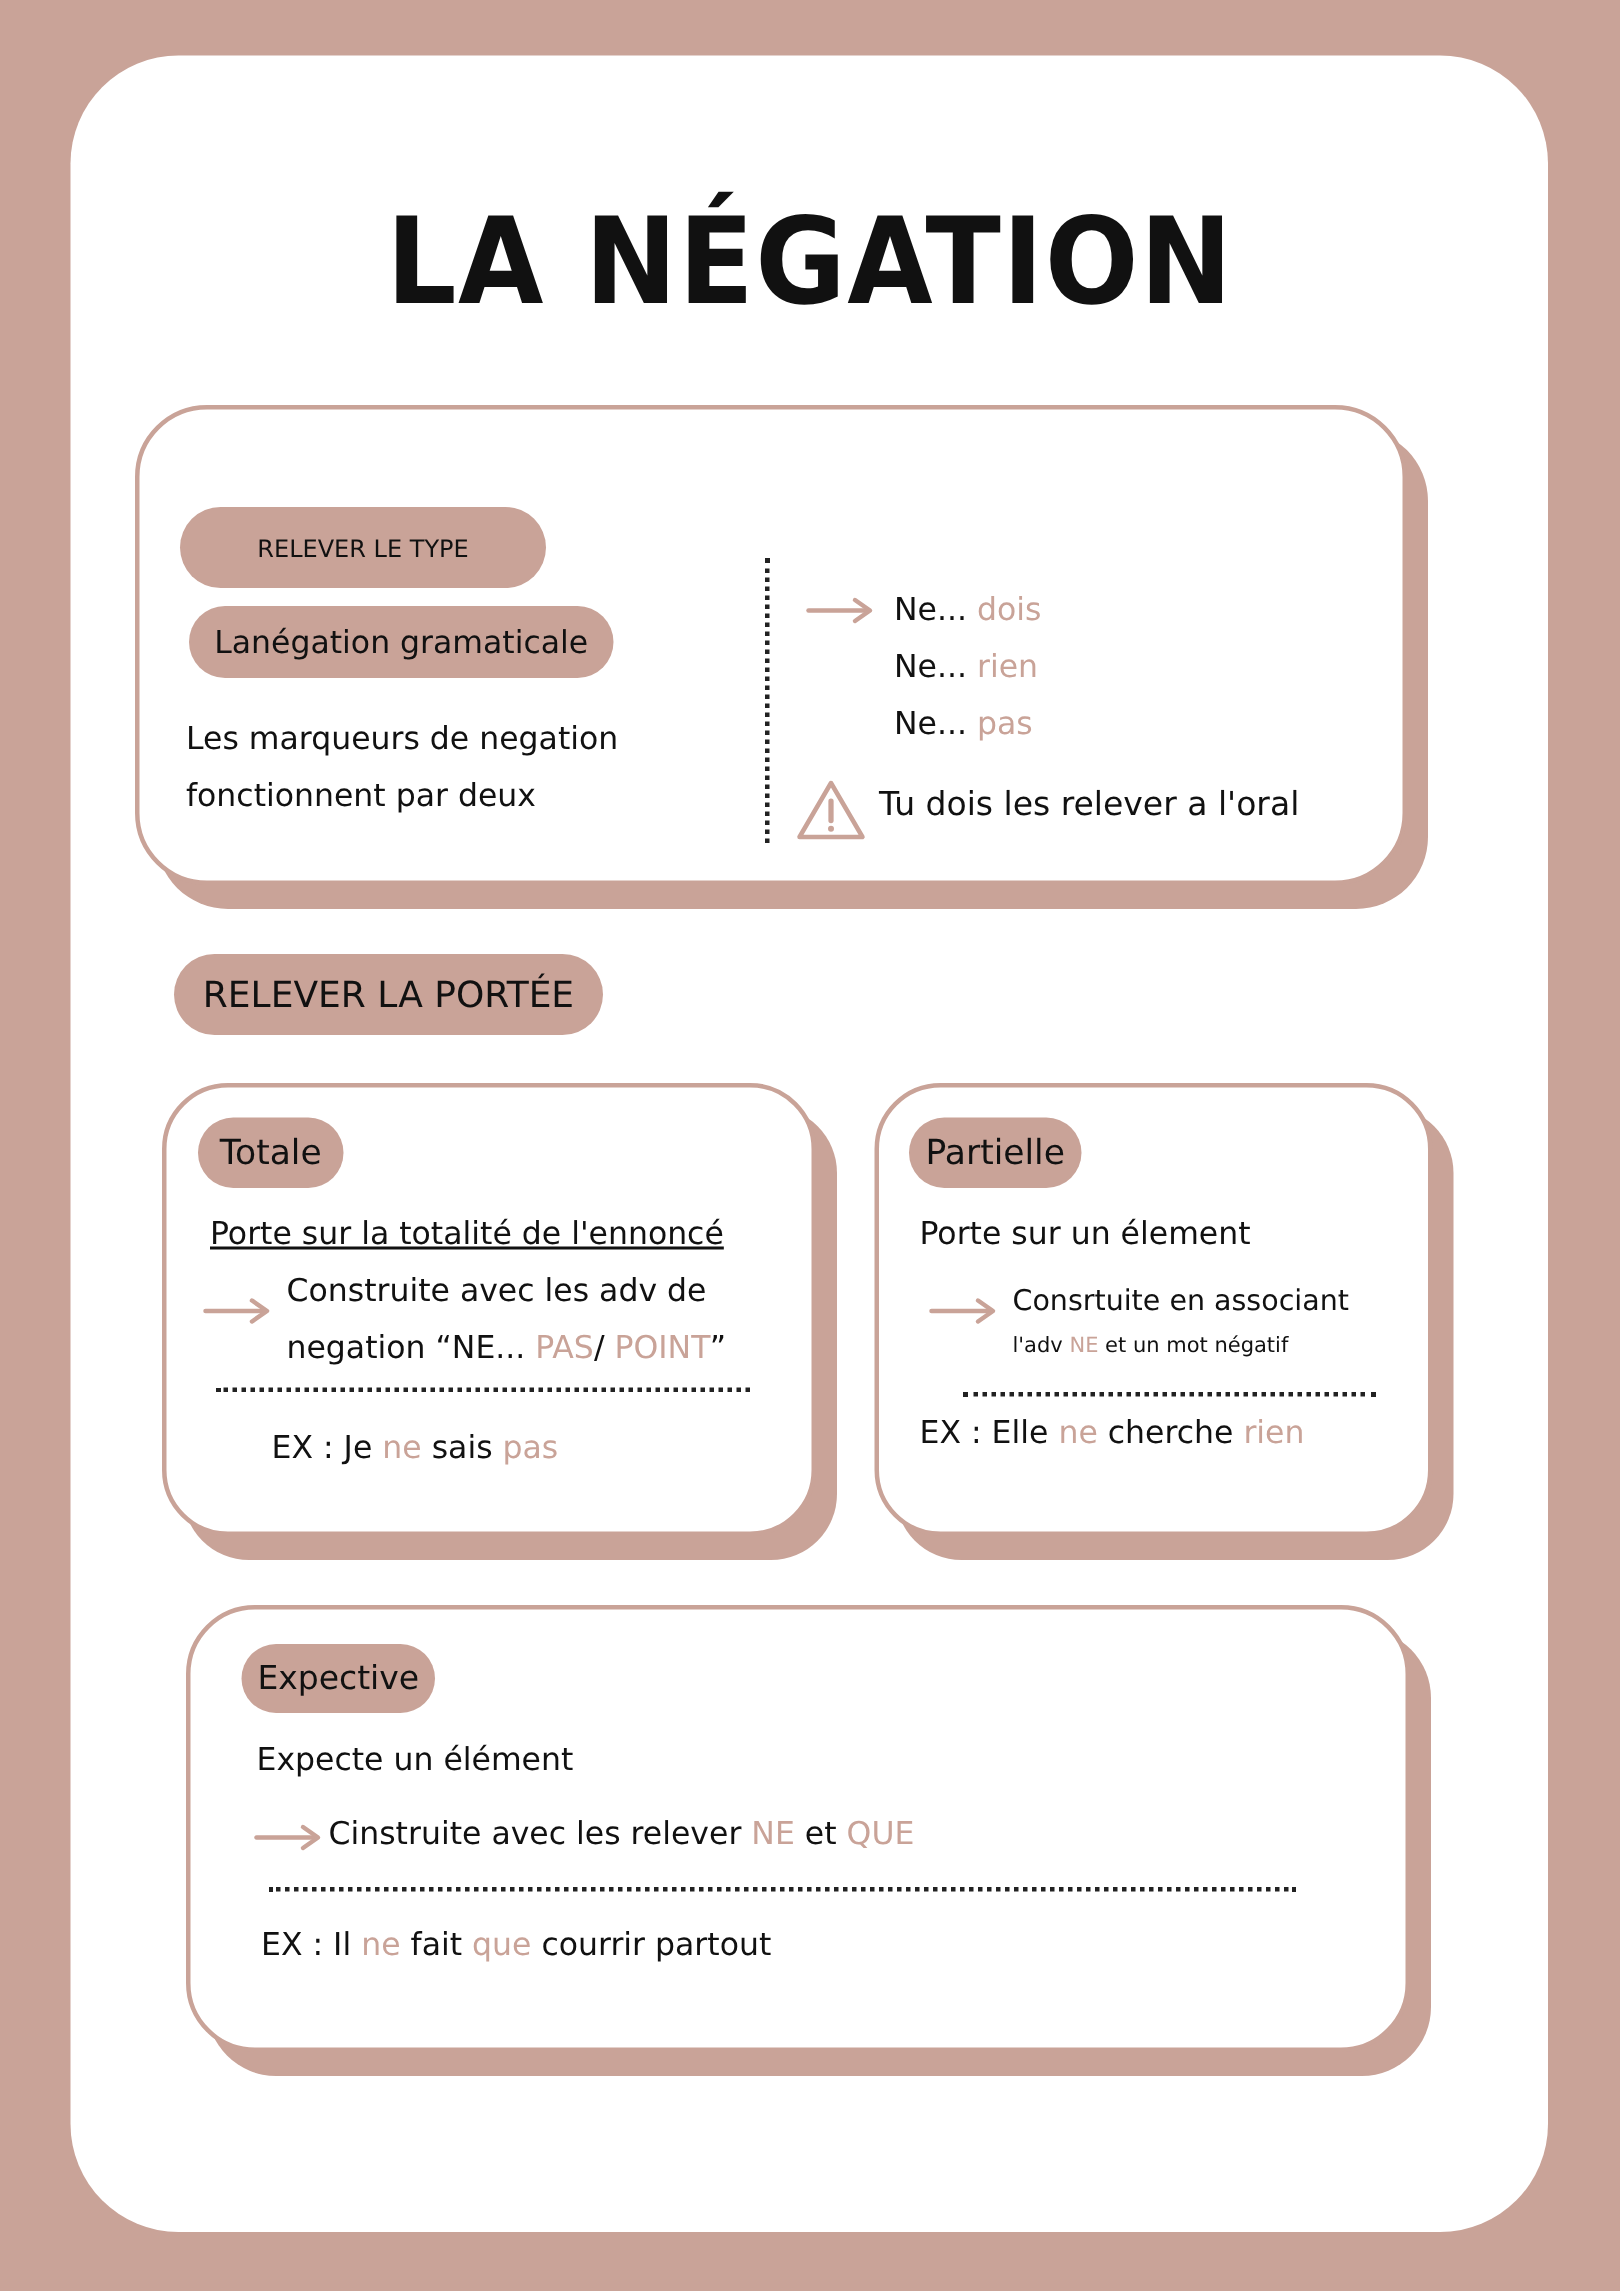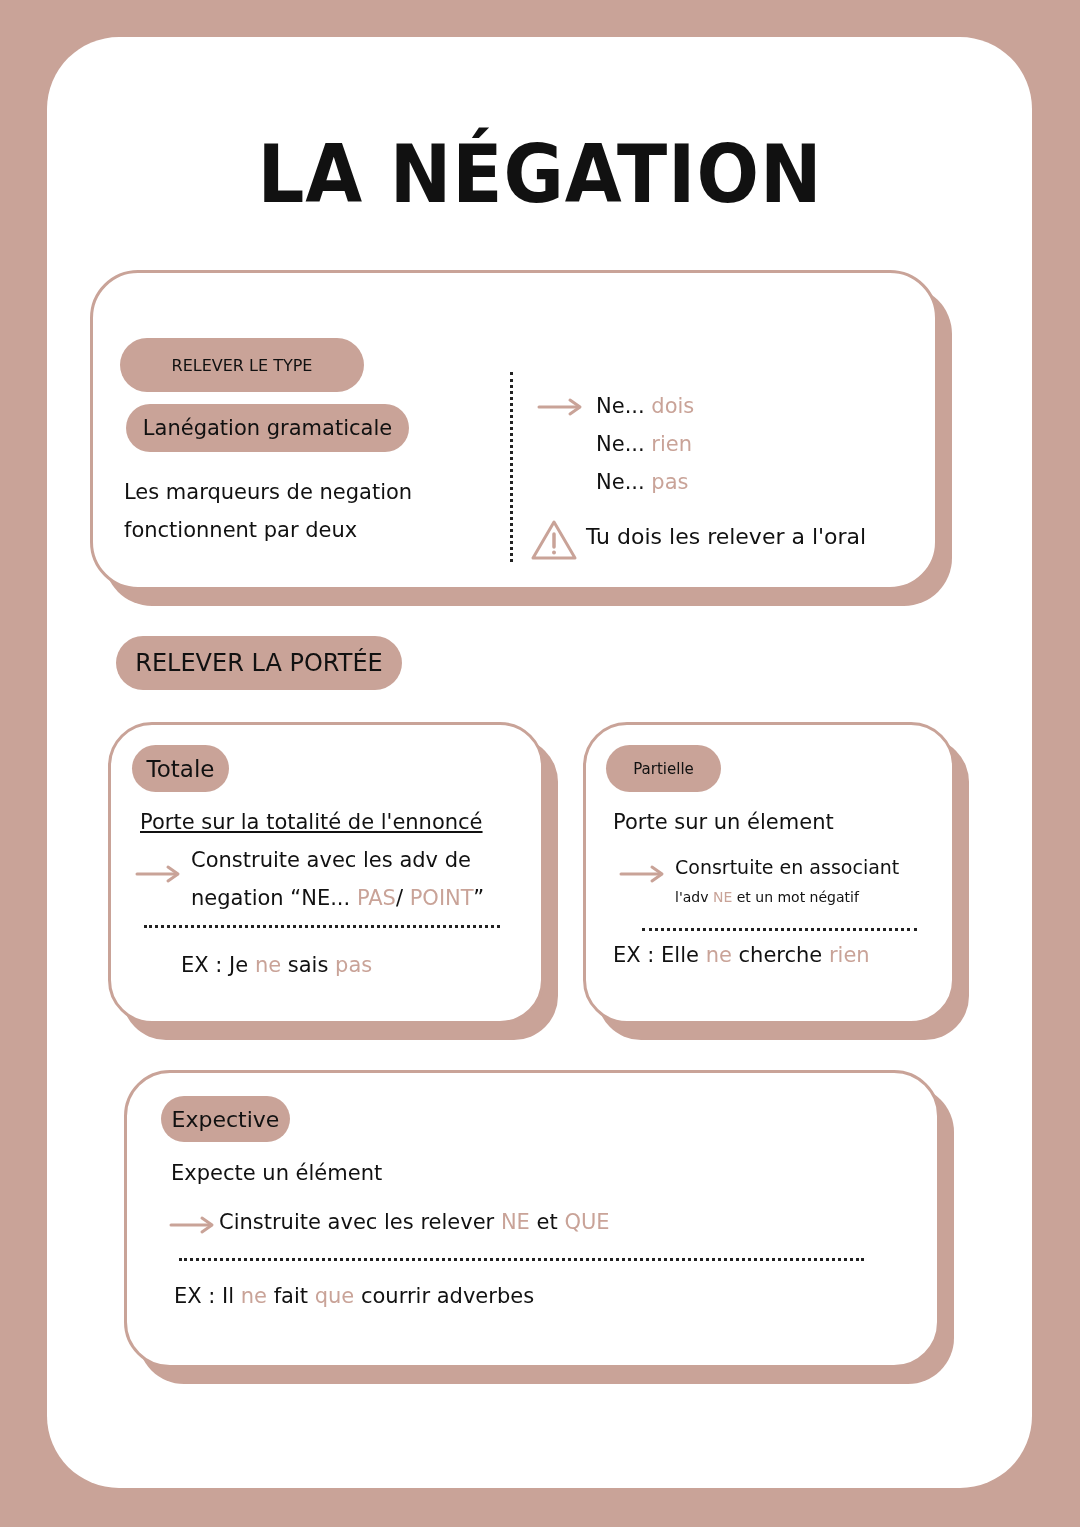--- a/index.html
+++ b/index.html
@@ -134,21 +134,21 @@
 </div>
 
 <div class="dots-h" style="left:144px; top:925px; width:356px;"></div>
 
 <div class="txt" style="left:137px; top:953px;margin-left:44px;">
   <span>EX : Je </span><span class="accent">ne</span><span> sais </span><span class="accent">pas</span>
 </div>
 
 <div class="card" style="left:583px; top:722px; width:372px; height:302px; border-radius:44px;"></div>
 
-<div class="pill" style="left:606px; top:745px; width:115px; height:47px; font-size:15px; border-radius:24px;">
+<div class="pill" style="left:606px; top:745px; width:115px; height:47px; font-size:23px; border-radius:24px;">
   <span>Partielle</span>
 </div>
 
 <div class="txt" style="left:613px; top:810px;">Porte sur un élement</div>
 
 <svg class="arrow" style="left:619px; top:864px;" width="46" height="20" viewBox="0 0 46 20">
   <line x1="2" y1="10" x2="42" y2="10" stroke="#c9a398" stroke-width="3" stroke-linecap="round"></line>
   <polyline points="33,3 43,10 33,17" fill="none" stroke="#c9a398" stroke-width="3" stroke-linecap="round" stroke-linejoin="round"></polyline>
 </svg>
 
@@ -176,14 +176,14 @@
   <polyline points="33,3 43,10 33,17" fill="none" stroke="#c9a398" stroke-width="3" stroke-linecap="round" stroke-linejoin="round"></polyline>
 </svg>
 
 <div class="txt" style="left:219px; top:1210px;">
   <span>Cinstruite avec les relever </span><span class="accent">NE</span><span> et </span><span class="accent">QUE</span>
 </div>
 
 <div class="dots-h" style="left:179px; top:1258px; width:685px;"></div>
 
 <div class="txt" style="left:174px; top:1284px;">
-  <span>EX : Il </span><span class="accent">ne</span><span> fait </span><span class="accent">que</span><span> courrir adverbes</span>
+  <span>EX : Il </span><span class="accent">ne</span><span> fait </span><span class="accent">que</span><span> courrir partout</span>
 </div>
 
 </body></html>

